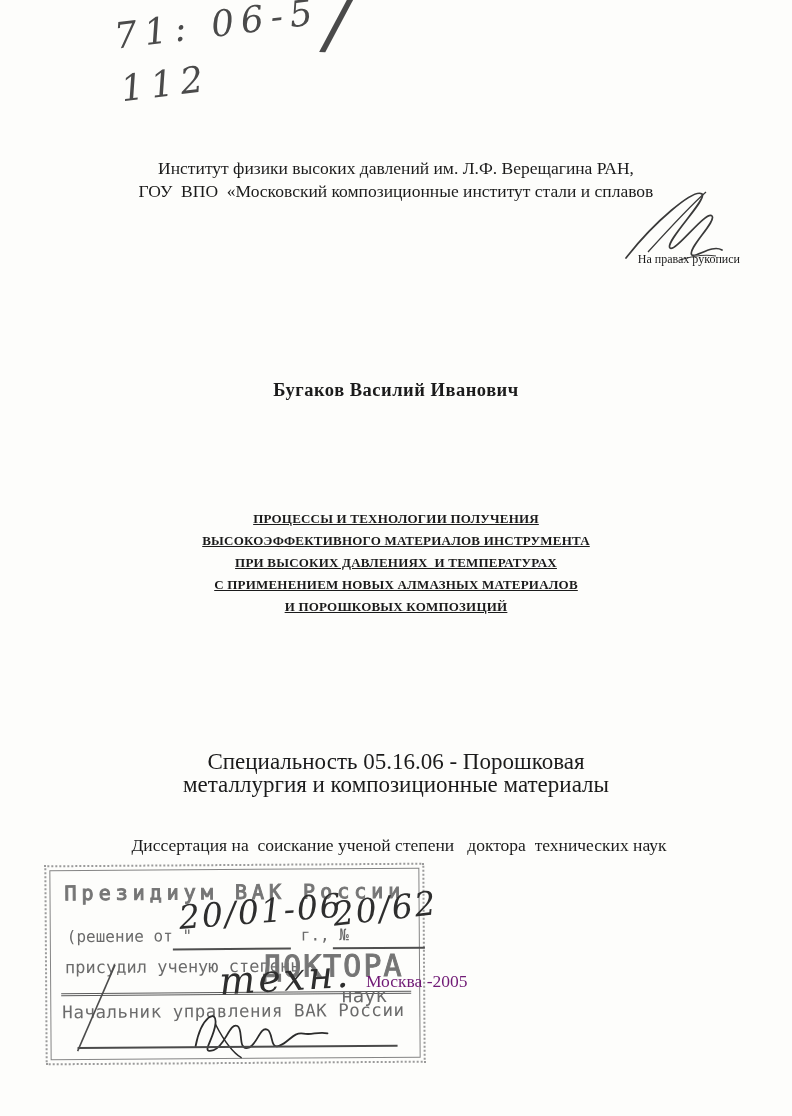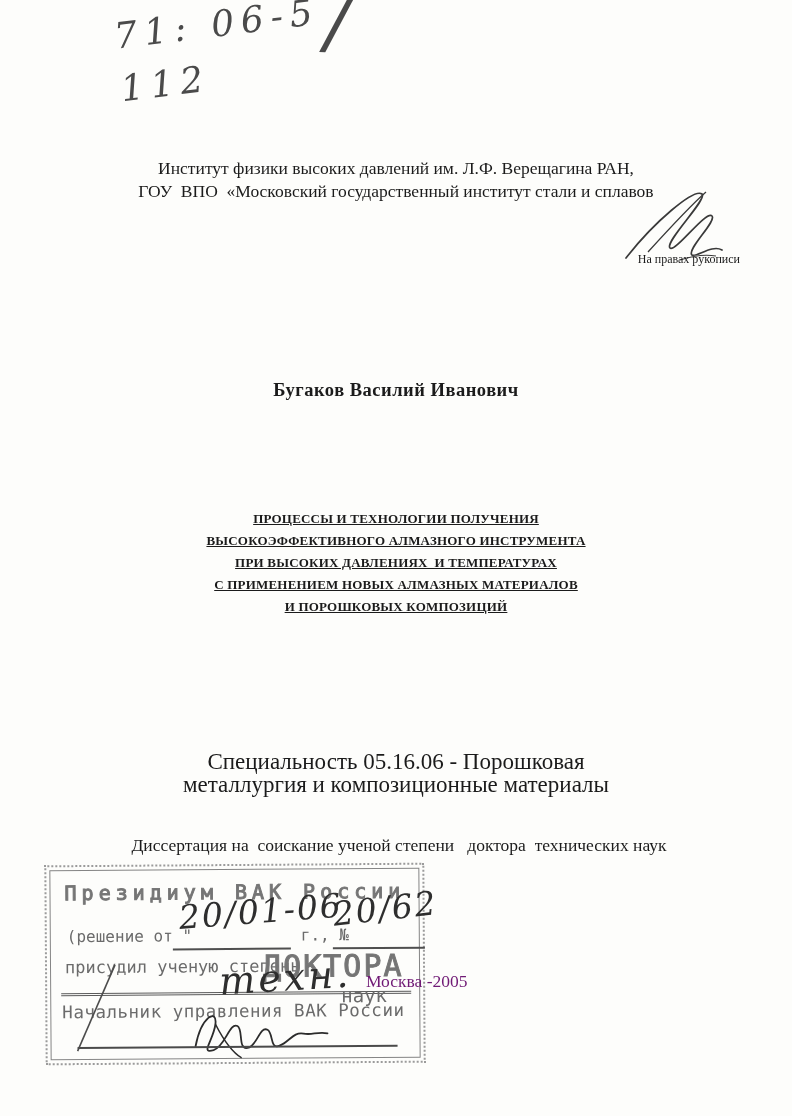--- a/index.html
+++ b/index.html
@@ -80,36 +80,36 @@
 <body>
 
 <div class="page">
 
   <div class="abs callnum">
     <span>71: 06-5</span><span class="slash">/</span><span class="tail">112</span>
   </div>
 
   <div class="abs ctr inst">
     <div class="pre">Институт физики высоких давлений им. Л.Ф. Верещагина РАН,</div>
-    <div class="pre">ГОУ  ВПО  «Московский государственный институт стали и сплавов</div>
+    <div class="pre">ГОУ  ВПО  «Московский композиционные институт стали и сплавов</div>
   </div>
 
   <svg class="sig" style="left:620px;top:186px;" width="112" height="80" viewBox="0 0 112 80">
     <path d="M6 72 C 34 36, 74 2, 82 8 C 88 13, 44 56, 50 62 C 55 67, 86 24, 92 30 C 97 35, 66 64, 72 69 C 76 72, 92 58, 102 64" fill="none" stroke="#3a3a3a" stroke-width="1.7" stroke-linecap="round"></path>
     <path d="M28 66 C 48 44, 70 20, 86 6" fill="none" stroke="#3a3a3a" stroke-width="1.3"></path>
     <path d="M60 74 C 72 70, 84 68, 96 70" fill="none" stroke="#3a3a3a" stroke-width="1.2"></path>
   </svg>
 
   <div class="abs manuscript">На правах рукописи</div>
 
   <div class="abs ctr author">Бугаков Василий Иванович</div>
 
   <div class="abs ctr title">
     <div class="pre">ПРОЦЕССЫ И ТЕХНОЛОГИИ ПОЛУЧЕНИЯ</div>
-    <div class="pre">ВЫСОКОЭФФЕКТИВНОГО АЛМАЗНОГО ИНСТРУМЕНТА</div>
+    <div class="pre">ВЫСОКОЭФФЕКТИВНОГО МАТЕРИАЛОВ ИНСТРУМЕНТА</div>
     <div class="pre">ПРИ ВЫСОКИХ ДАВЛЕНИЯХ  И ТЕМПЕРАТУРАХ</div>
     <div class="pre">С ПРИМЕНЕНИЕМ НОВЫХ АЛМАЗНЫХ МАТЕРИАЛОВ</div>
     <div class="pre">И ПОРОШКОВЫХ КОМПОЗИЦИЙ</div>
   </div>
 
   <div class="abs ctr spec">
     <div>Специальность 05.16.06 - Порошковая</div>
     <div>металлургия и композиционные материалы</div>
   </div>
 

